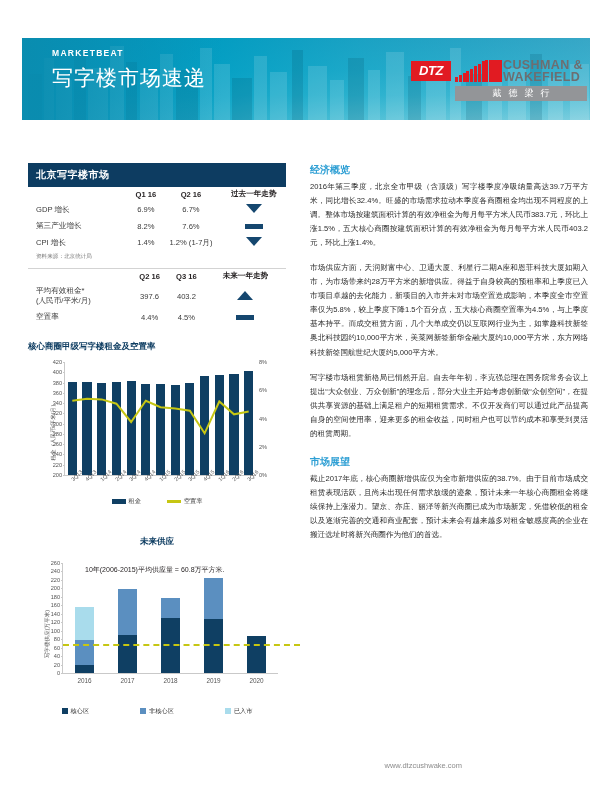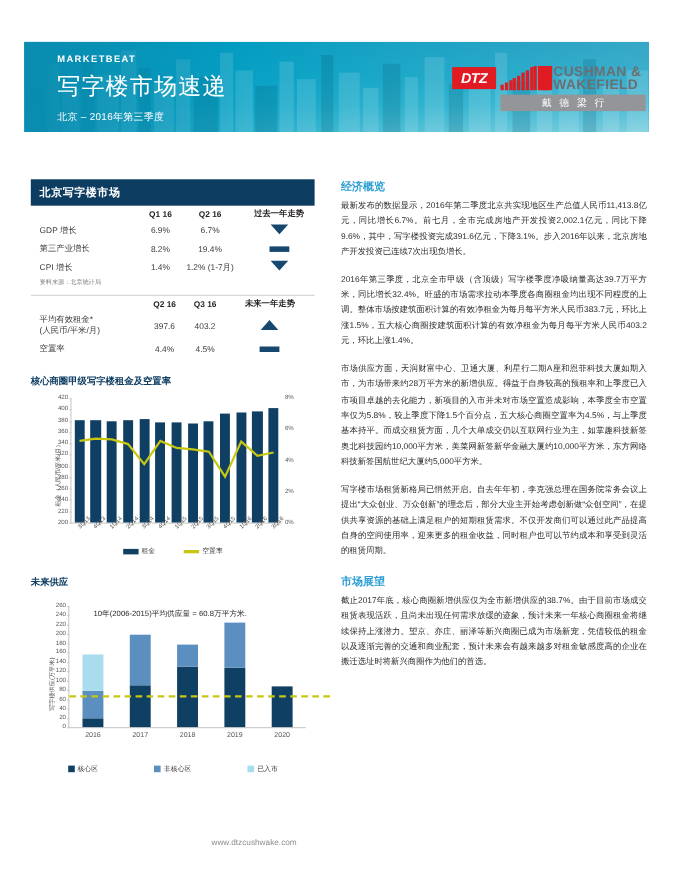--- a/index.html
+++ b/index.html
@@ -64,21 +64,21 @@
   table.stats th.l,table.stats td.l{text-align:left;padding-left:8px;width:40%;}
   table.stats td{padding:3px 0;text-align:center;}
   .tri-d{display:inline-block;width:0;height:0;border-left:8px solid transparent;border-right:8px solid transparent;border-top:9px solid #15476f;}
   .tri-u{display:inline-block;width:0;height:0;border-left:8px solid transparent;border-right:8px solid transparent;border-bottom:9px solid #15476f;}
   .flat{display:inline-block;width:18px;height:5px;background:#15476f;vertical-align:middle;}
   .src{font-size:5.6px;color:#7a7a7a;padding-left:8px;margin-top:2px;}
   .rule{border:0;border-top:1px solid #d3d3d3;margin:7px 0 0 0;}
 
   
   .charttitle{color:#0d3c61;font-weight:bold;font-size:8.5px;margin:16px 0 3px 0;}
-  .charttitle.t2{margin-top:18px;}
+  .charttitle.t2{margin-top:30px;text-align:center;}
   .chartbox{position:relative;width:258px;height:150px;}
   .chartbox2{position:relative;width:258px;height:165px;}
   .ylab{
     position:absolute;left:-4px;top:50%;transform:translateY(-50%) rotate(-90deg);
     transform-origin:center;font-size:5.6px;color:#555;white-space:nowrap;
   }
   .plot{position:absolute;left:36px;top:6px;right:30px;bottom:30px;border-left:1px solid #c9c9c9;border-bottom:1px solid #c9c9c9;}
   .plot2{position:absolute;left:34px;top:12px;right:8px;bottom:42px;border-left:1px solid #c9c9c9;border-bottom:1px solid #c9c9c9;}
   .ytick{position:absolute;right:100%;transform:translateY(-50%);font-size:5.6px;color:#555;padding-right:3px;white-space:nowrap;}
   .ytickR{position:absolute;left:100%;transform:translateY(-50%);font-size:5.6px;color:#555;padding-left:3px;white-space:nowrap;}
@@ -92,21 +92,21 @@
   .legend2{position:absolute;bottom:0;left:0;width:100%;display:flex;justify-content:space-around;font-size:6.2px;color:#333;padding:0 8px;box-sizing:border-box;}
   .legend2 i{display:inline-block;width:6px;height:6px;vertical-align:middle;margin-right:3px;}
   .annot{position:absolute;font-size:7px;color:#231f20;white-space:nowrap;}
 
   
   .right{position:absolute;left:310px;top:163px;width:278px;}
   .rtitle{color:#2e9fd4;font-weight:bold;font-size:10px;margin:0 0 3px 0;}
   .rtitle.sp{margin-top:14px;}
   .rbody{font-size:7.6px;line-height:1.85;color:#2b2b2b;text-align:justify;margin:0 0 0 0;}
   .rbody + .rbody{margin-top:11px;}
-  .footer{position:absolute;left:0;right:22px;bottom:22px;text-align:center;font-size:7.5px;color:#8c8c8c;}
+  .footer{position:absolute;left:0;right:22px;bottom:22px;text-align:right;font-size:7.5px;color:#8c8c8c;}
 </style>
 </head>
 <body>
 
 <div class="page">
 
   <div class="banner">
     <div class="banner-img"></div>
     <div class="sky" id="sky">
         <i class="d" style="left: 6px; height: 46px; width: 14px;"></i>
@@ -137,21 +137,20 @@
         <i style="left: 466px; height: 60px; width: 14px;"></i>
         <i style="left: 486px; height: 52px; width: 18px;"></i>
         <i class="d" style="left: 508px; height: 66px; width: 12px;"></i>
         <i style="left: 526px; height: 42px; width: 15px;"></i>
         <i style="left: 548px; height: 56px; width: 19px;"></i>
       </div>
     <div class="banner-fade"></div>
     <div class="banner-text">
       <div class="mb">MARKETBEAT</div>
       <div class="btitle">写字楼市场速递</div>
-      <div class="bsub">北京 – 2016年第三季度</div>
     </div>
   </div>
 
   <div class="logo">
     <div class="dtz">DTZ</div>
     <div class="bars" id="logobars">
         <b style="left: 0px; height: 5px;"></b>
         <b style="left: 3.8px; height: 7px;"></b>
         <b style="left: 7.6px; height: 9px;"></b>
         <b style="left: 11.4px; height: 11px;"></b>
@@ -188,21 +187,21 @@
       <tbody id="econ-body">
           <tr>
             <td class="l">GDP 增长</td>
             <td>6.9%</td>
             <td>6.7%</td>
             <td><span class="tri-d"></span></td>
           </tr>
           <tr>
             <td class="l">第三产业增长</td>
             <td>8.2%</td>
-            <td>19.4%</td>
+            <td>7.6%</td>
             <td><span class="flat"></span></td>
           </tr>
           <tr>
             <td class="l">CPI 增长</td>
             <td>1.4%</td>
             <td>1.2% (1-7月)</td>
             <td><span class="tri-d"></span></td>
           </tr>
         </tbody>
     </table>
@@ -361,21 +360,20 @@
       <div class="legend2">
         <span><i style="background:#0f3f63"></i><b style="font-weight:normal">核心区</b></span>
         <span><i style="background:#5b8fc0"></i><b style="font-weight:normal">非核心区</b></span>
         <span><i style="background:#a9dcec"></i><b style="font-weight:normal">已入市</b></span>
       </div>
     </div>
   </div>
 
   <div class="right" id="right-col">
       <div class="rtitle">经济概览</div>
-      <p class="rbody">最新发布的数据显示，2016年第二季度北京共实现地区生产总值人民币11,413.8亿元，同比增长6.7%。前七月，全市完成房地产开发投资2,002.1亿元，同比下降9.6%，其中，写字楼投资完成391.6亿元，下降3.1%。步入2016年以来，北京房地产开发投资已连续7次出现负增长。</p>
       <p class="rbody">2016年第三季度，北京全市甲级（含顶级）写字楼季度净吸纳量高达39.7万平方米，同比增长32.4%。旺盛的市场需求拉动本季度各商圈租金均出现不同程度的上调。整体市场按建筑面积计算的有效净租金为每月每平方米人民币383.7元，环比上涨1.5%，五大核心商圈按建筑面积计算的有效净租金为每月每平方米人民币403.2元，环比上涨1.4%。</p>
       <p class="rbody">市场供应方面，天润财富中心、卫通大厦、利星行二期A座和恩菲科技大厦如期入市，为市场带来约28万平方米的新增供应。得益于自身较高的预租率和上季度已入市项目卓越的去化能力，新项目的入市并未对市场空置造成影响，本季度全市空置率仅为5.8%，较上季度下降1.5个百分点，五大核心商圈空置率为4.5%，与上季度基本持平。而成交租赁方面，几个大单成交仍以互联网行业为主，如掌趣科技新签奥北科技园约10,000平方米，美菜网新签新华金融大厦约10,000平方米，东方网络科技新签国航世纪大厦约5,000平方米。</p>
       <p class="rbody">写字楼市场租赁新格局已悄然开启。自去年年初，李克强总理在国务院常务会议上提出“大众创业、万众创新”的理念后，部分大业主开始考虑创新做“众创空间”，在提供共享资源的基础上满足租户的短期租赁需求。不仅开发商们可以通过此产品提高自身的空间使用率，迎来更多的租金收益，同时租户也可以节约成本和享受到灵活的租赁周期。</p>
       <div class="rtitle sp">市场展望</div>
       <p class="rbody">截止2017年底，核心商圈新增供应仅为全市新增供应的38.7%。由于目前市场成交租赁表现活跃，且尚未出现任何需求放缓的迹象，预计未来一年核心商圈租金将继续保持上涨潜力。望京、亦庄、丽泽等新兴商圈已成为市场新宠，凭借较低的租金以及逐渐完善的交通和商业配套，预计未来会有越来越多对租金敏感度高的企业在搬迁选址时将新兴商圈作为他们的首选。</p>
     </div>
 
   <div class="footer">www.dtzcushwake.com</div>
 </div>
 

